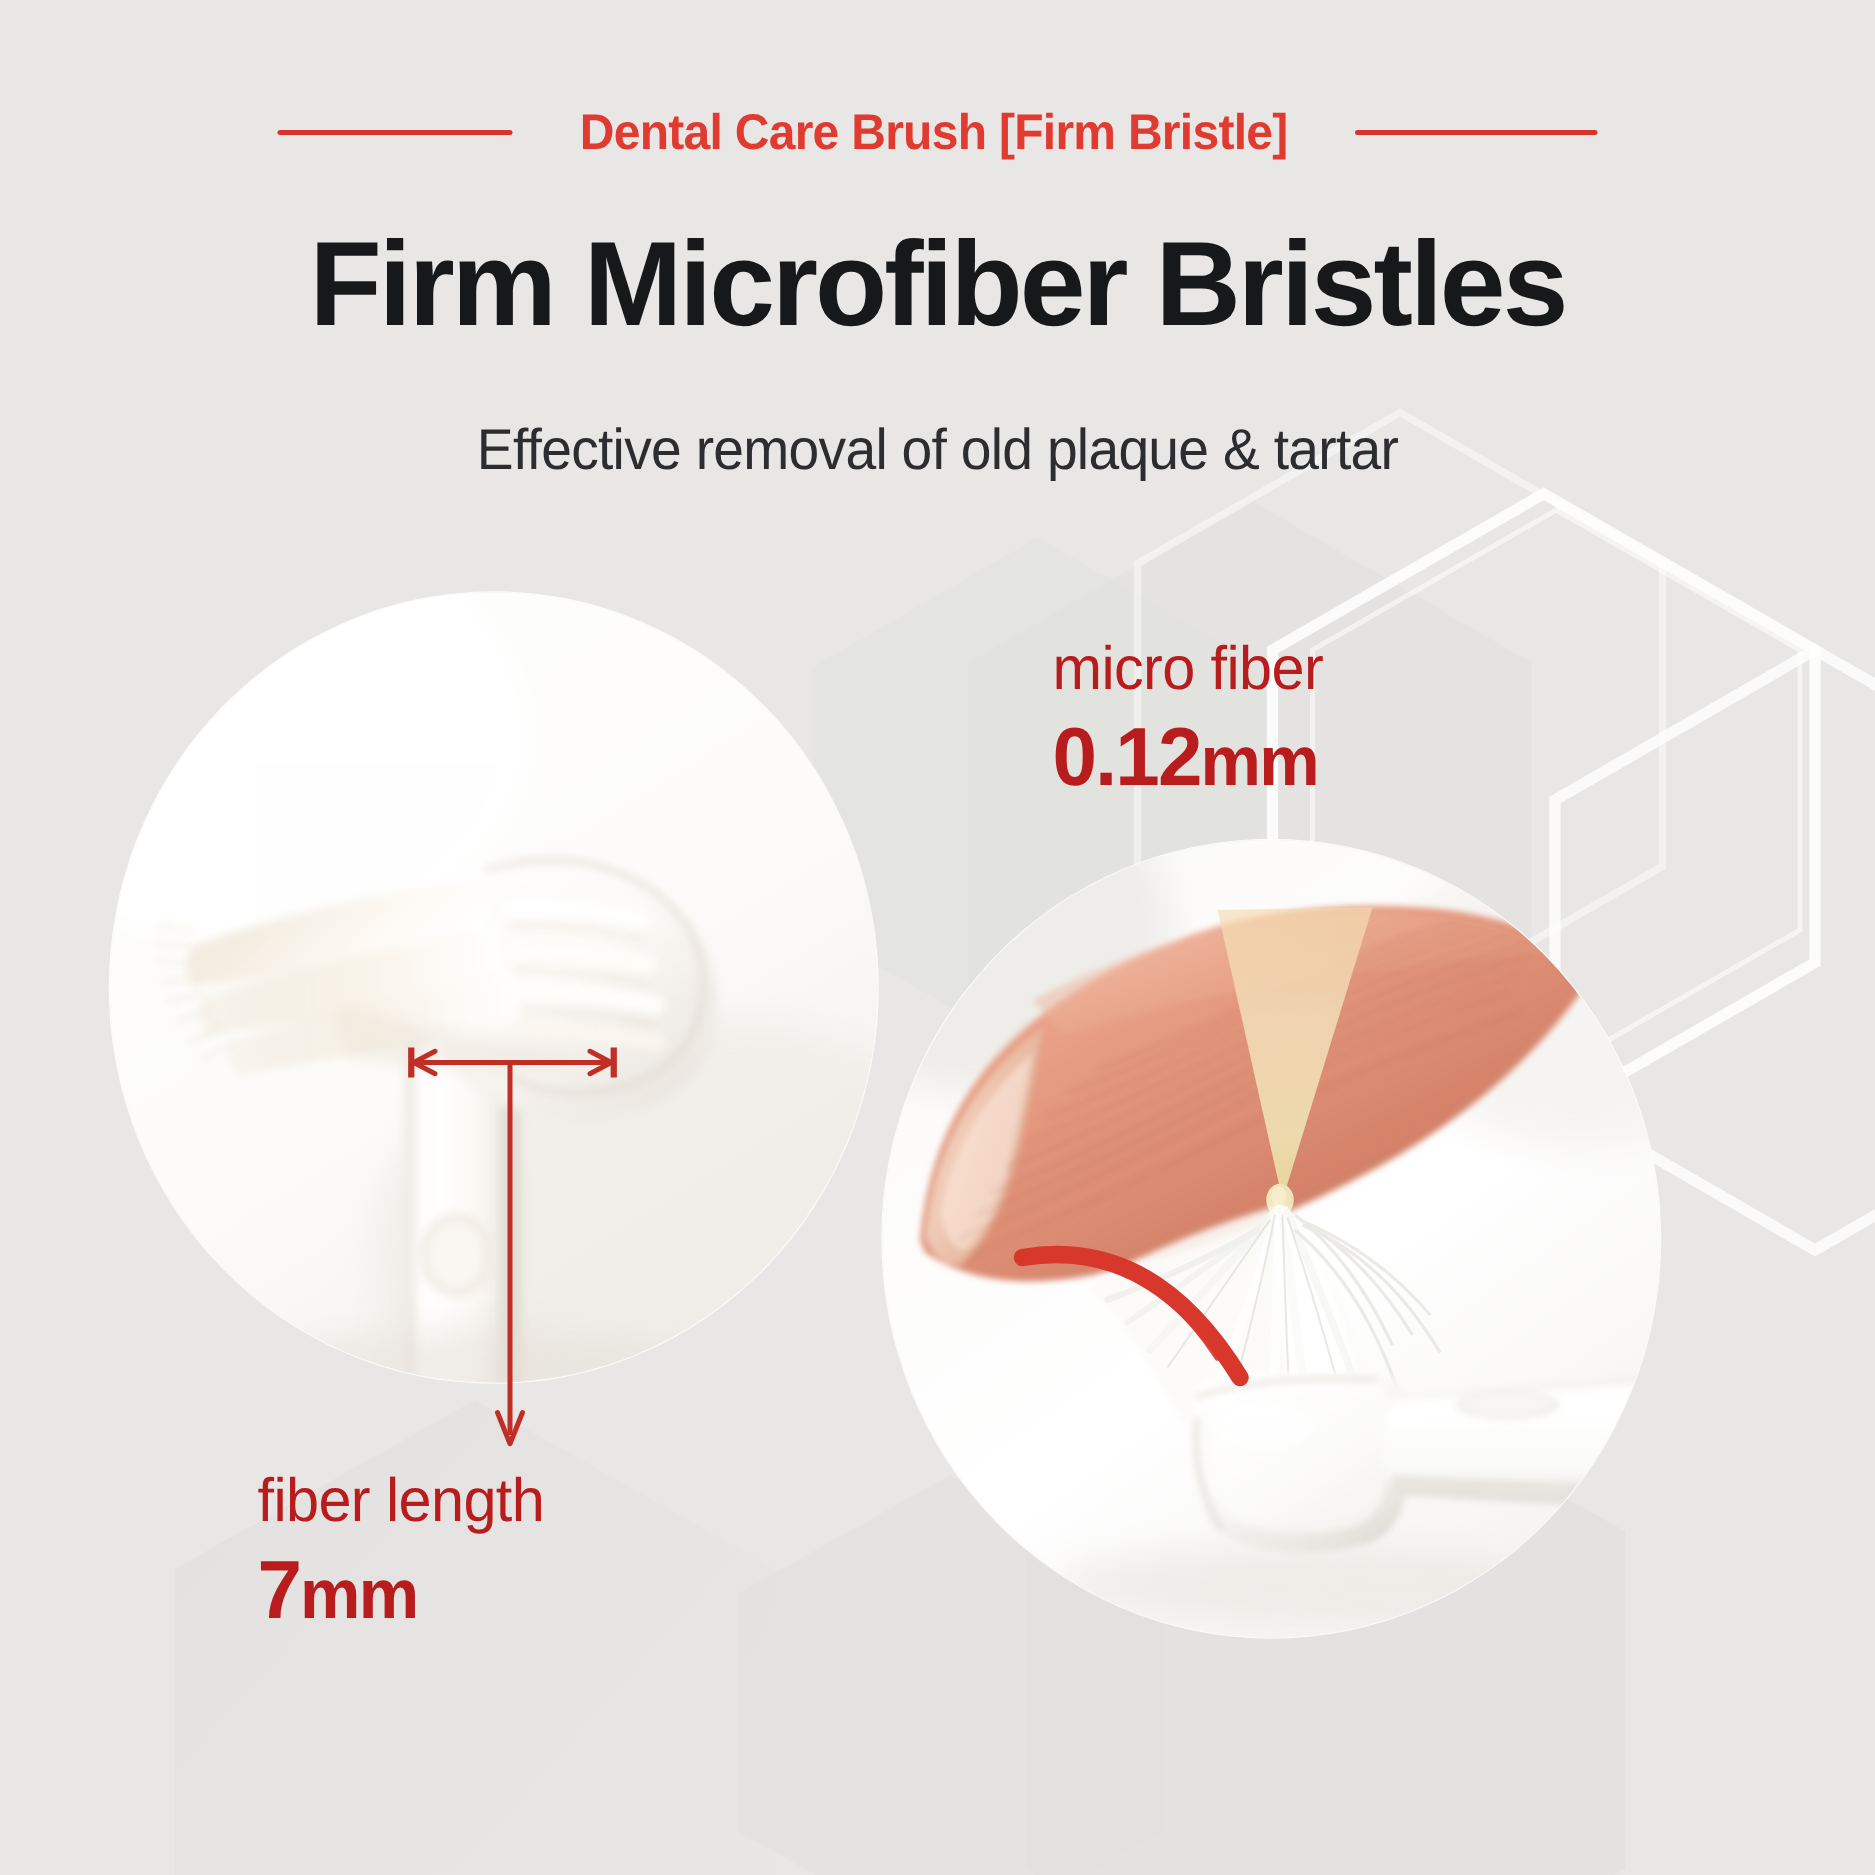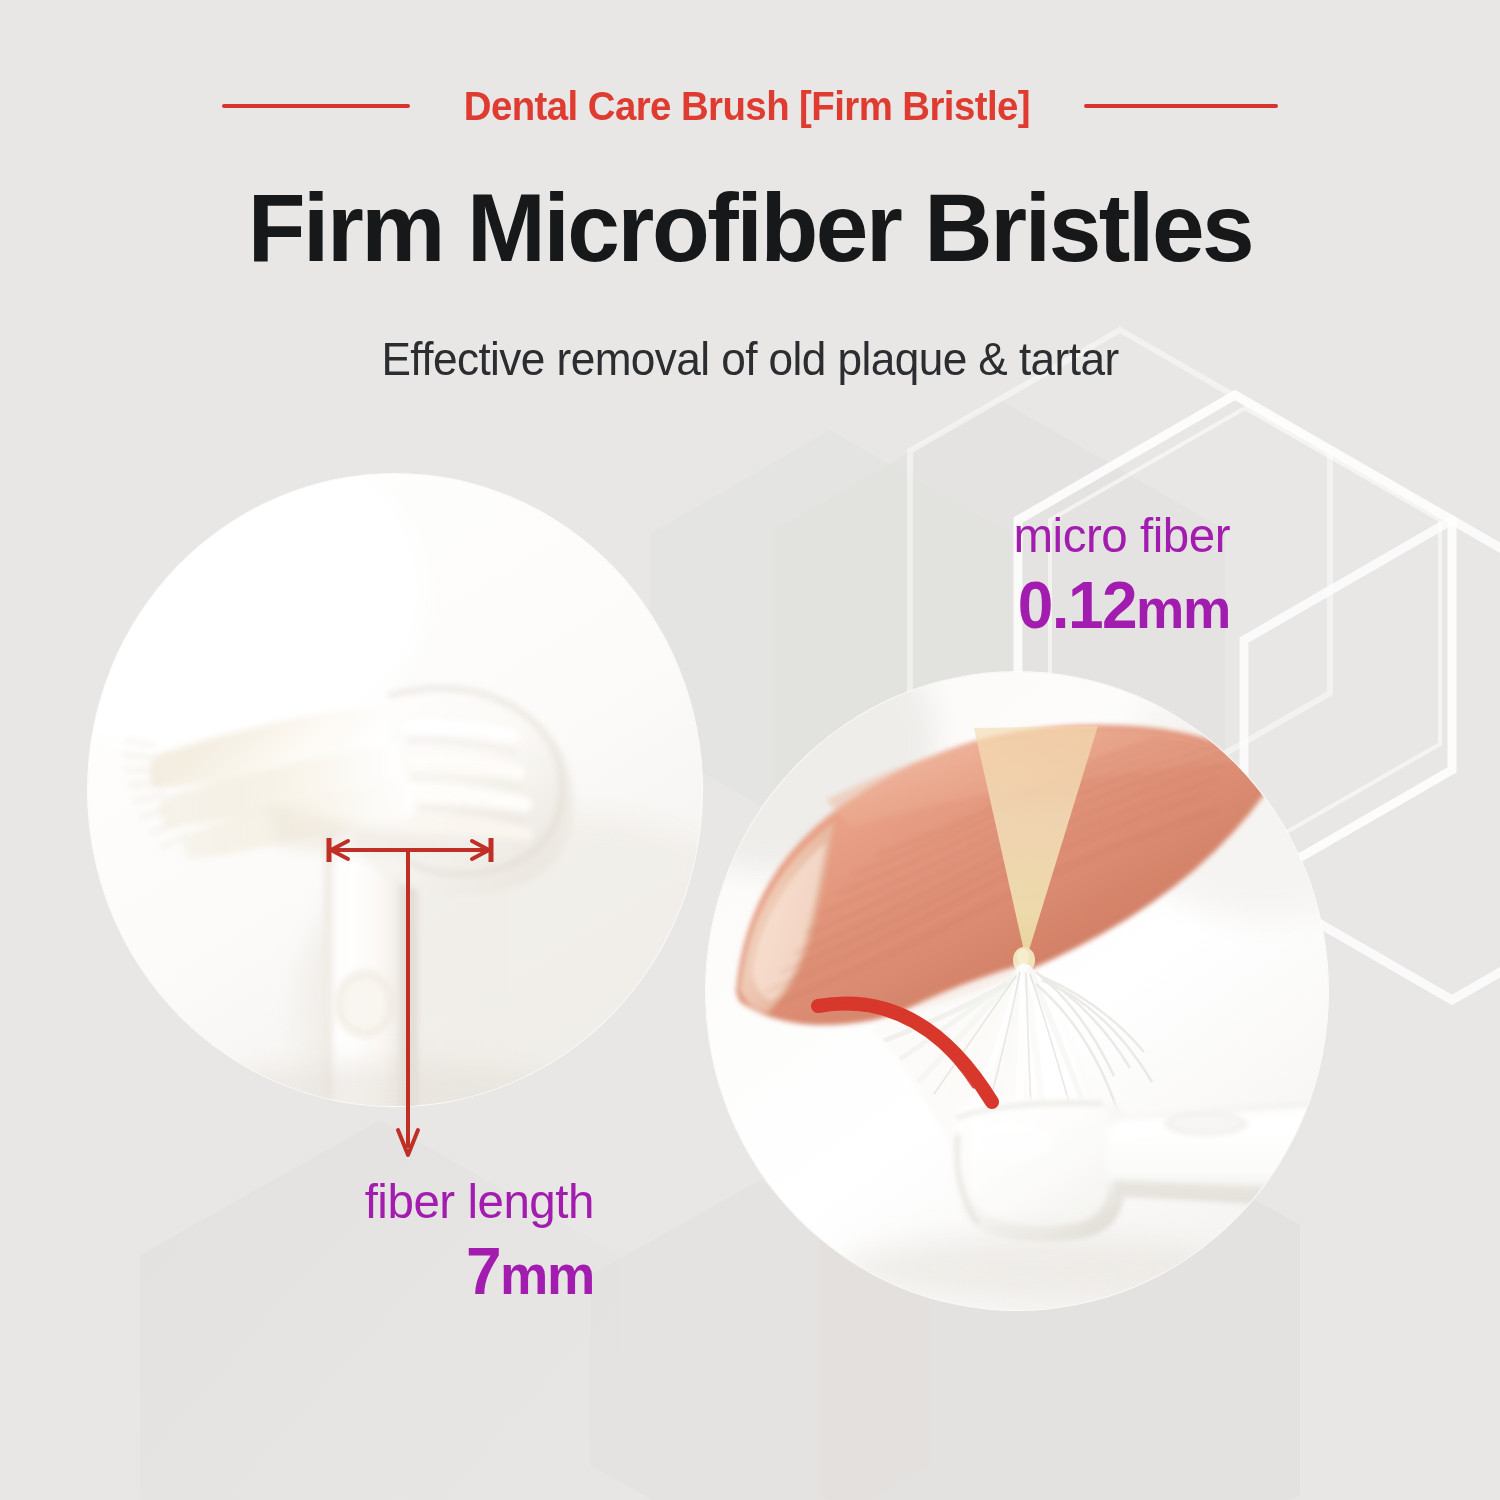--- a/index.html
+++ b/index.html
@@ -61,21 +61,21 @@
       radial-gradient(ellipse 60% 50% at 62% 70%, #fbfaf9 0%, #ffffff 60%, #f7f5f3 100%),
       linear-gradient(150deg,#ffffff 0%,#fcfbf9 70%,#f4f2ef 100%);
     box-shadow:0 0 0 1px rgba(255,255,255,.85);
   }
   .photo-svg{position:absolute;inset:0;width:100%;height:100%;display:block;}
 
   
   #measure-layer{position:absolute;inset:0;width:1500px;height:1500px;pointer-events:none;}
 
   
-  .callout{position:absolute;text-align:right;color:#a21caf;line-height:1.12;}
+  .callout{position:absolute;text-align:left;color:#b91c1c;line-height:1.12;}
   .callout .cap{
     font-size:49px;font-weight:400;letter-spacing:-0.5px;display:block;
     transform:scaleX(0.97);
   }
   .callout .val{
     font-size:66px;font-weight:bold;letter-spacing:-1.6px;display:block;margin-top:6px;
     transform:scaleX(0.97);
   }
   .callout .val .unit{font-size:56px;letter-spacing:-1.4px;}
 

